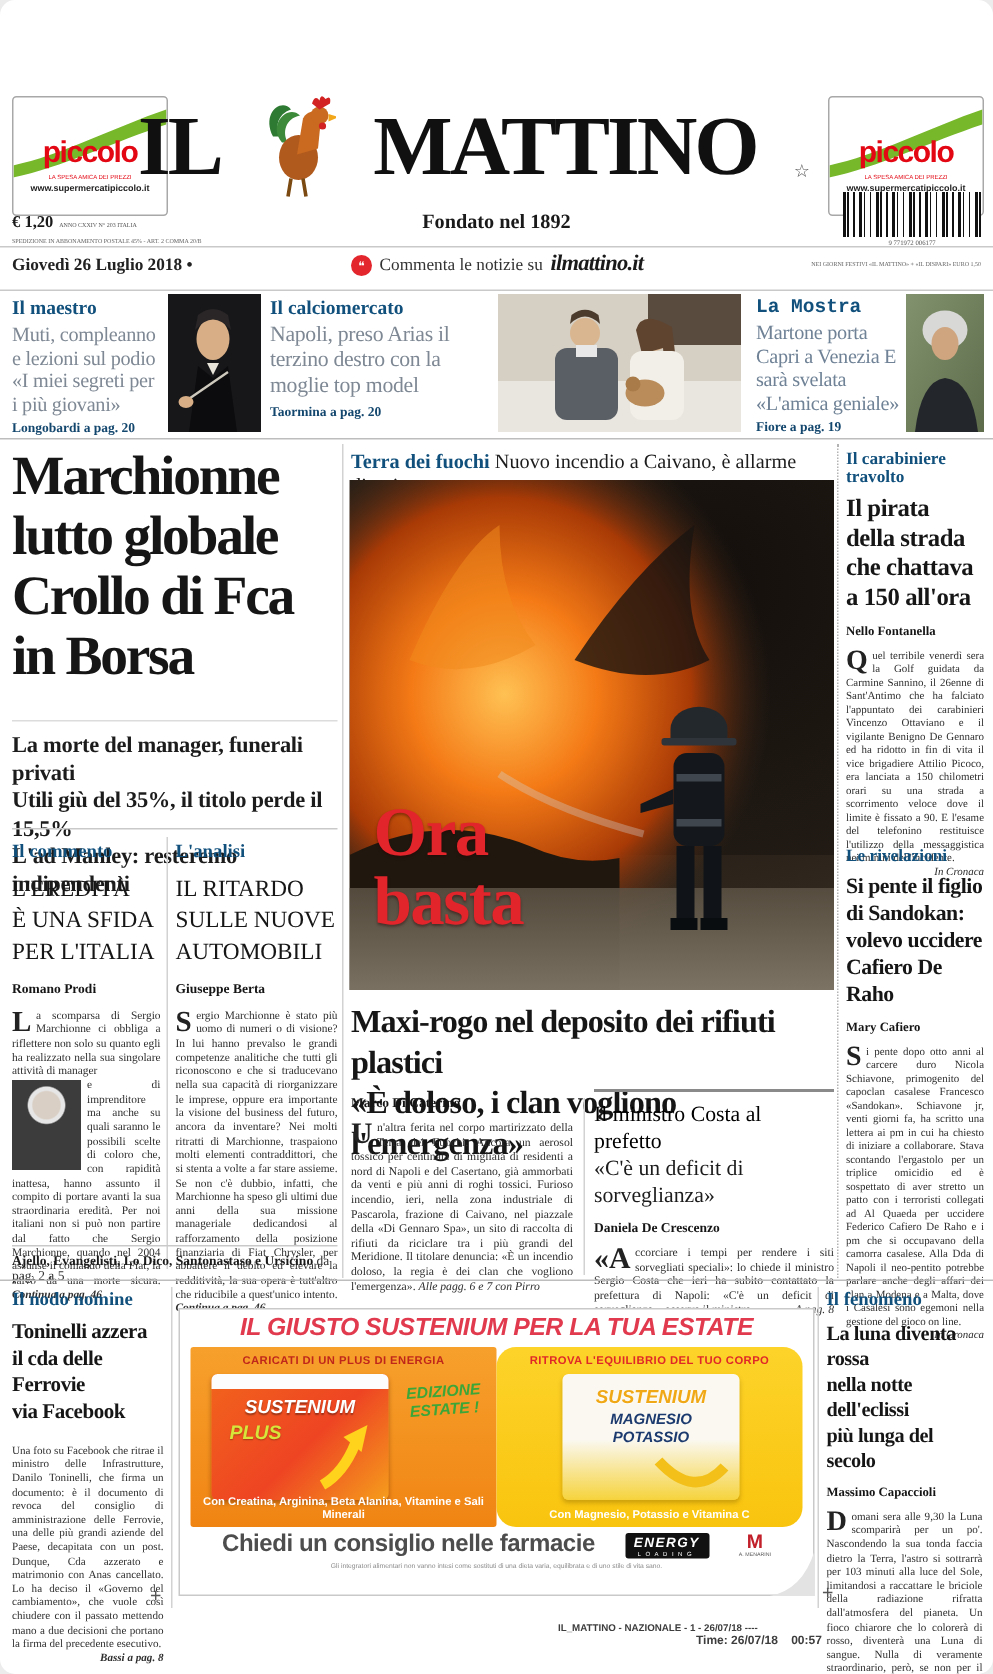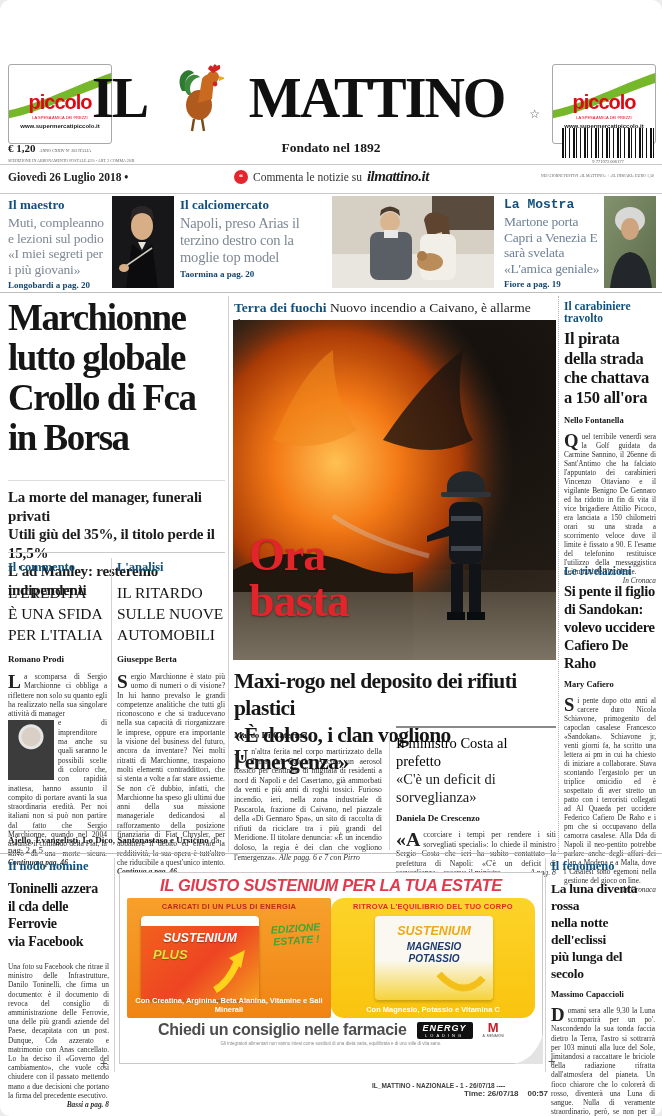--- a/index.html
+++ b/index.html
@@ -357,21 +357,21 @@
           <div>POTASSIO</div>
         </div>
         <svg width="52" height="26" style="position:absolute;right:6px;bottom:4px;">
           <path d="M4,4 Q28,30 48,8" stroke="#f2c018" stroke-width="7" fill="none"></path>
         </svg>
       </div>
       <div class="abs" style="left:8px;bottom:4px;width:188px;color:#fff;font-weight:bold;font-size:7.5px;line-height:9px;text-align:center;">Con Magnesio, Potassio e Vitamina C</div>
     </div>
 
     <div class="abs" style="left:0;top:148px;width:422px;">
-      <div style="display:flex;align-items:center;justify-content:center;gap:10px;">
+      <div style="display:flex;align-items:center;justify-content:center;gap:20px;">
         <span style="font-weight:bold;font-size:16px;color:#4d4d4d;letter-spacing:-0.3px;">Chiedi un consiglio nelle farmacie</span>
         <span style="display:inline-block;background:#111;color:#fff;border-radius:2px;padding:1px 6px;text-align:center;">
           <span style="display:block;font-weight:bold;font-style:italic;font-size:9px;letter-spacing:1px;">ENERGY</span>
           <span style="display:block;font-size:4px;letter-spacing:3px;">LOADING</span>
         </span>
         <span style="text-align:center;">
           <span style="display:block;color:#c2202a;font-weight:bold;font-size:13px;line-height:12px;">M</span>
           <span style="display:block;color:#555;font-size:3.5px;">A. MENARINI</span>
         </span>
       </div>

